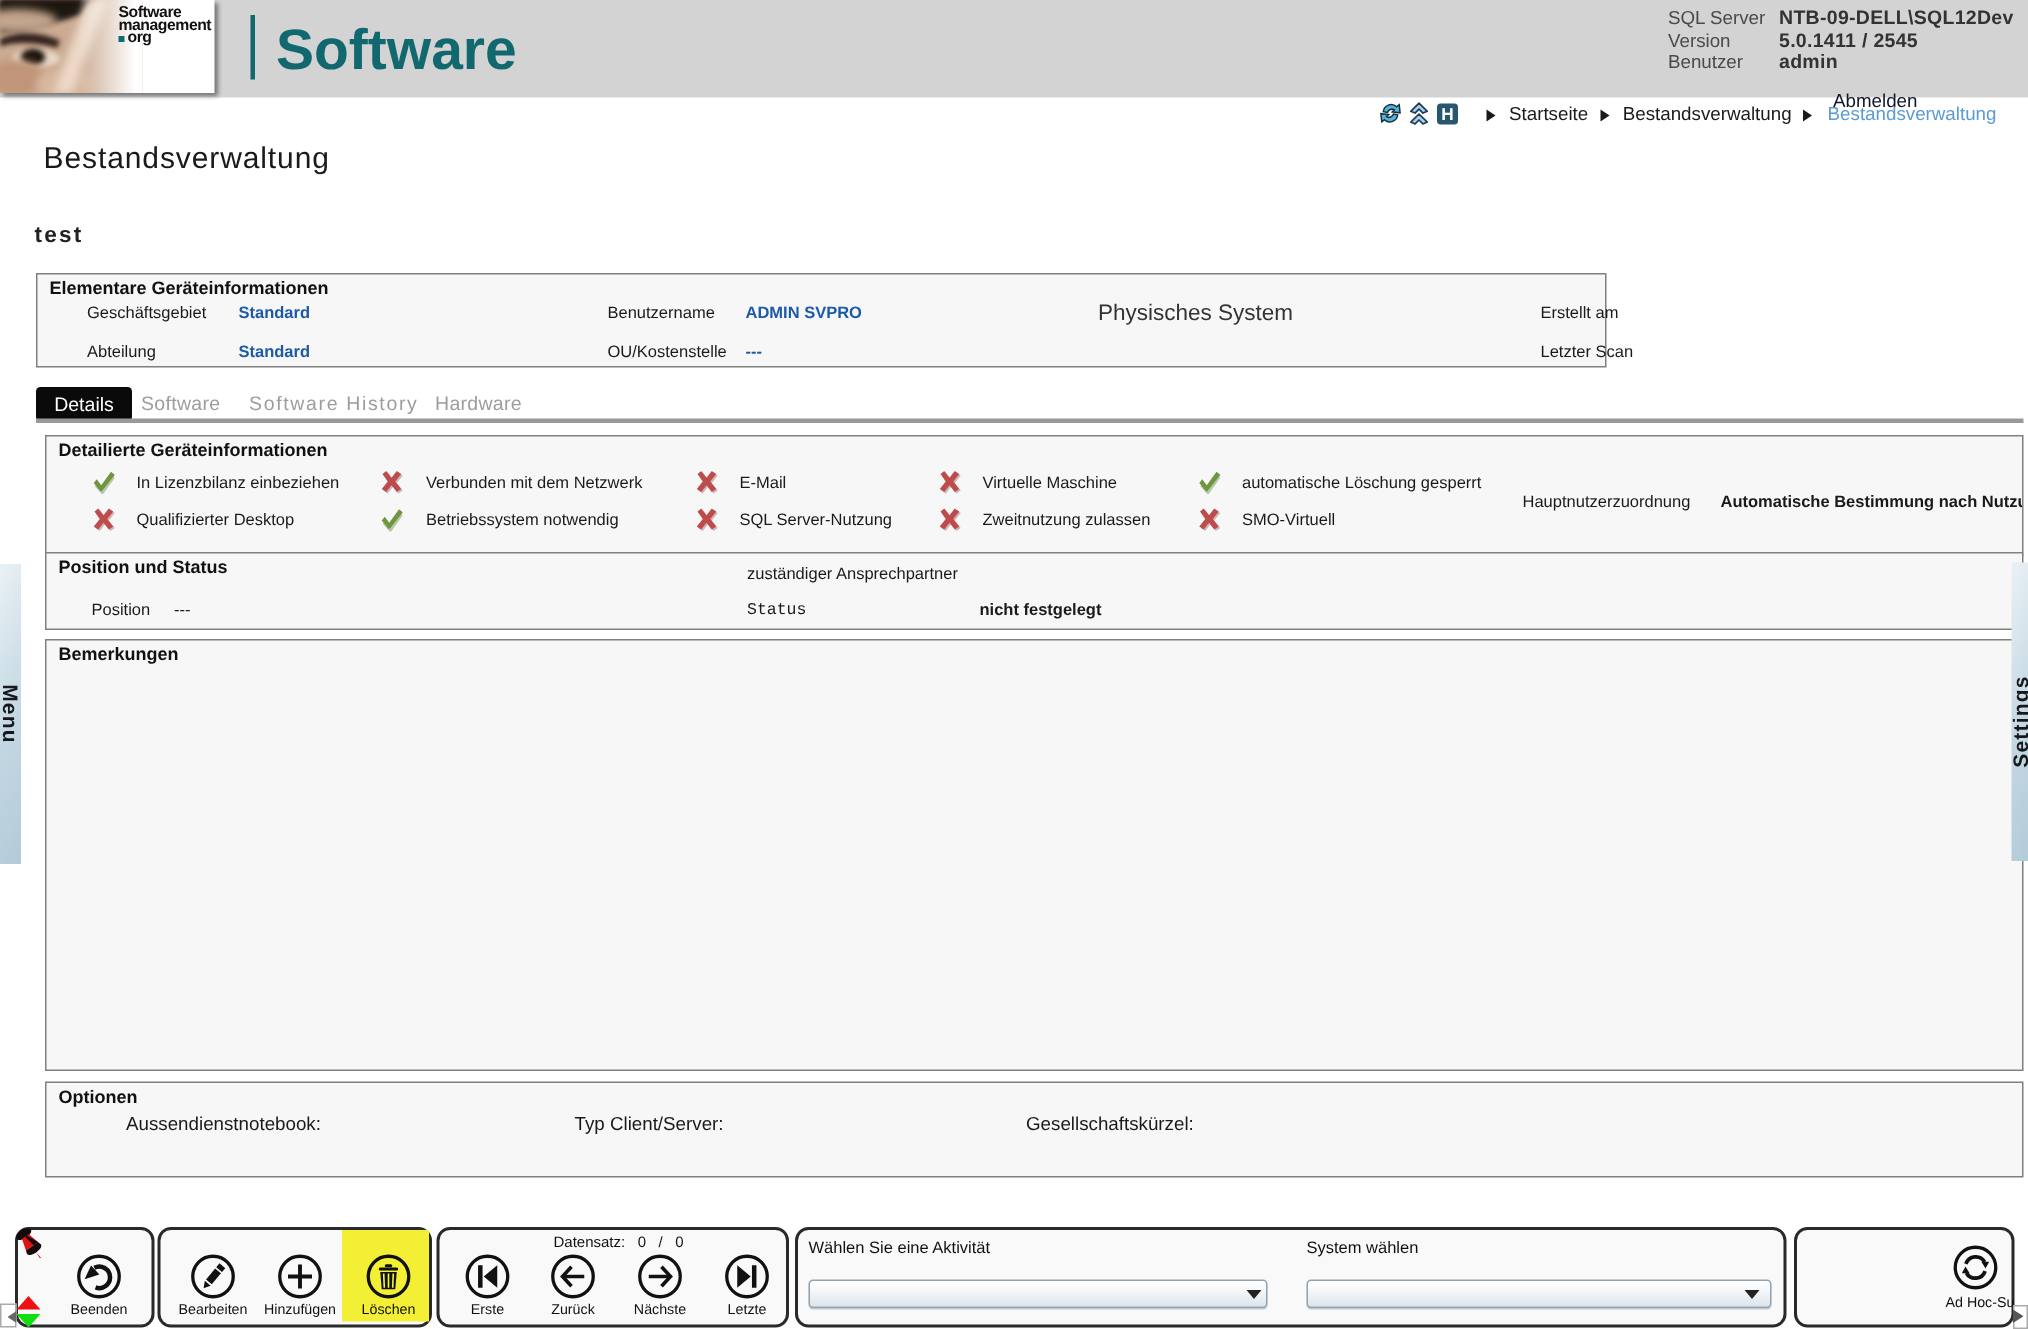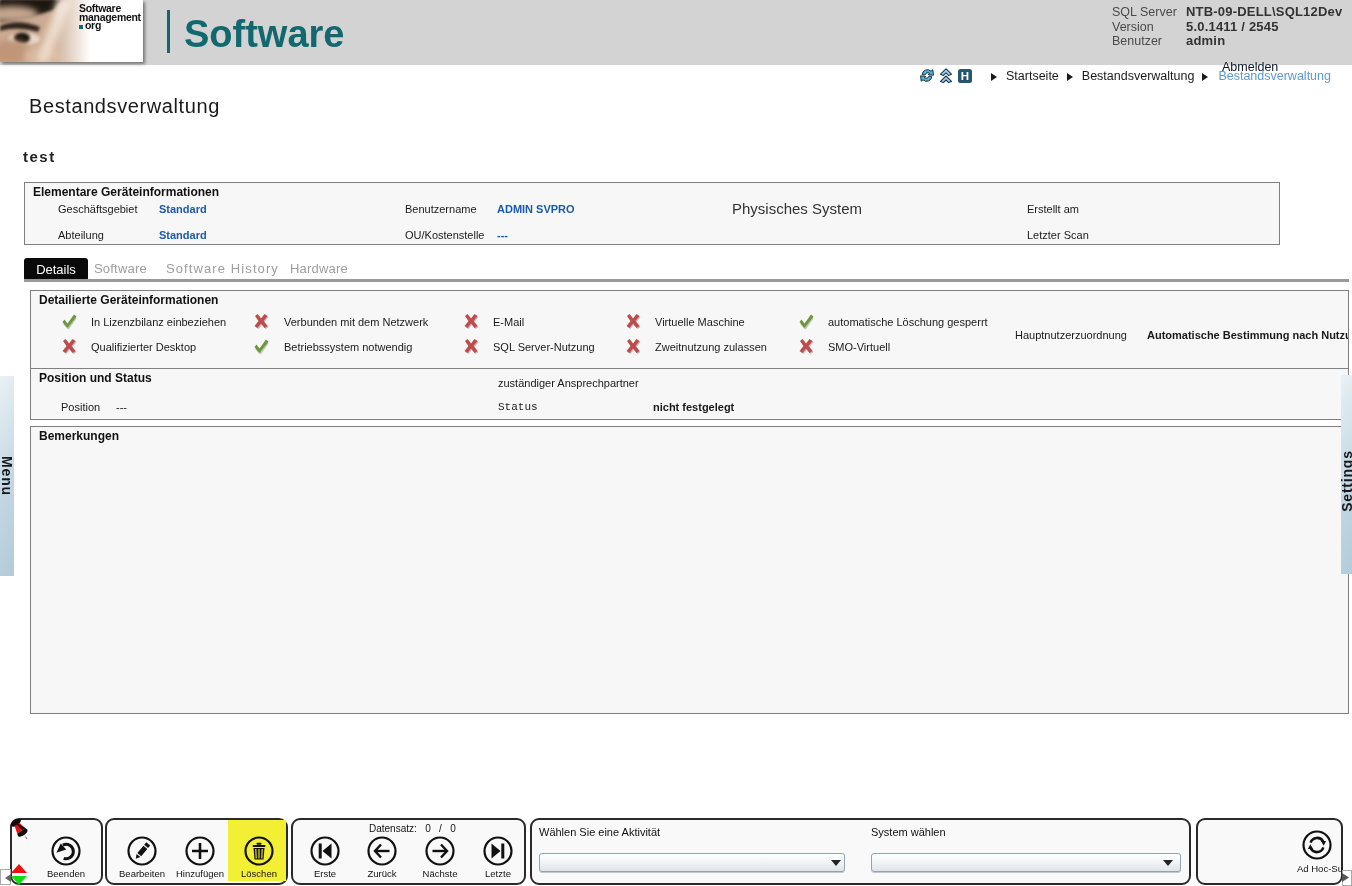--- a/index.html
+++ b/index.html
@@ -67,21 +67,21 @@
     <path d="M20.5 13.4 L26 8 L31.5 13.4 L28.6 14.6 L26 12 L23.4 14.6 Z"></path>
   </g>
   <rect x="38" y="1" width="14" height="14" rx="2.5" fill="#27576f"></rect>
   <text x="45" y="12.2" font-size="11.5" font-weight="bold" fill="#fff" text-anchor="middle" font-family="Liberation Sans">H</text>
 </svg>
 <div class="abs" style="left:991px;top:69px;font-size:12.5px;color:#1a1a1a;white-space:nowrap;"><span class="tri"></span><span style="margin-left:9px;">Startseite</span><span class="tri" style="margin-left:8px;"></span><span style="margin-left:9px;">Bestandsverwaltung</span><span class="tri" style="margin-left:8px;"></span><span style="margin-left:10px;color:#5b9bd5;">Bestandsverwaltung</span></div>
 
 <div class="abs" style="left:29px;top:95px;font-size:20px;letter-spacing:0.6px;color:#1a1a1a;">Bestandsverwaltung</div>
 <div class="abs" style="left:23px;top:148px;font-size:15px;letter-spacing:1.5px;font-weight:bold;color:#222;">test</div>
 
-<div class="box" style="left:24px;top:182px;width:1256px;height:63px;">
+<div class="box" style="left:24px;top:182px;width:1047px;height:63px;">
   <div class="boxtitle">Elementare Geräteinformationen</div>
   <div class="abs lbl" style="left:33px;top:20px;">Geschäftsgebiet</div>
   <div class="abs lbl blue" style="left:134px;top:20px;">Standard</div>
   <div class="abs lbl" style="left:380px;top:20px;">Benutzername</div>
   <div class="abs lbl blue" style="left:472px;top:20px;">ADMIN SVPRO</div>
   <div class="abs" style="left:707px;top:17px;font-size:15px;color:#333;">Physisches System</div>
   <div class="abs lbl" style="left:1002px;top:20px;">Erstellt am</div>
   <div class="abs lbl" style="left:33px;top:46px;">Abteilung</div>
   <div class="abs lbl blue" style="left:134px;top:46px;">Standard</div>
   <div class="abs lbl" style="left:380px;top:46px;">OU/Kostenstelle</div>
@@ -139,20 +139,26 @@
   <div class="abs lbl" style="left:30px;top:32px;">Position</div>
   <div class="abs lbl" style="left:85px;top:32px;">---</div>
   <div class="abs lbl" style="left:467px;top:32px;font-family:Liberation Mono, monospace;">Status</div>
   <div class="abs lbl" style="left:622px;top:32px;font-weight:bold;">nicht festgelegt</div>
 </div>
 
 <div class="box" style="left:30px;top:426px;width:1319px;height:288px;">
   <div class="boxtitle">Bemerkungen</div>
 </div>
 
+<div class="box" style="left:30px;top:721px;width:1319px;height:64px;">
+  <div class="boxtitle">Optionen</div>
+  <div class="abs" style="left:53px;top:20px;font-size:12.5px;color:#1a1a1a;">Aussendienstnotebook:</div>
+  <div class="abs" style="left:352px;top:20px;font-size:12.5px;color:#1a1a1a;">Typ Client/Server:</div>
+  <div class="abs" style="left:653px;top:20px;font-size:12.5px;color:#1a1a1a;">Gesellschaftskürzel:</div>
+</div>
 
 <div class="abs" style="left:0;top:376px;width:14px;height:200px;background:linear-gradient(120deg,#e9f1f5 0%,#c3d7e2 55%,#b2cbd9 100%);">
   <div style="position:absolute;left:50%;top:50%;transform:translate(-50%,-50%) rotate(90deg);font-size:14px;letter-spacing:0.8px;font-weight:bold;color:#15181d;">Menu</div>
 </div>
 <div class="abs" style="left:1341px;top:375px;width:14px;height:199px;background:linear-gradient(120deg,#e9f1f5 0%,#c3d7e2 55%,#b2cbd9 100%);">
   <div style="position:absolute;left:6px;top:calc(50% + 6px);transform:translate(-50%,-50%) rotate(-90deg);font-size:14px;letter-spacing:0.8px;font-weight:bold;color:#15181d;">Settings</div>
 </div>
 
 <div class="panel" style="left:10px;top:818px;width:93px;height:67px;"></div>
 <div class="panel" style="left:105px;top:818px;width:183px;height:67px;"></div>

